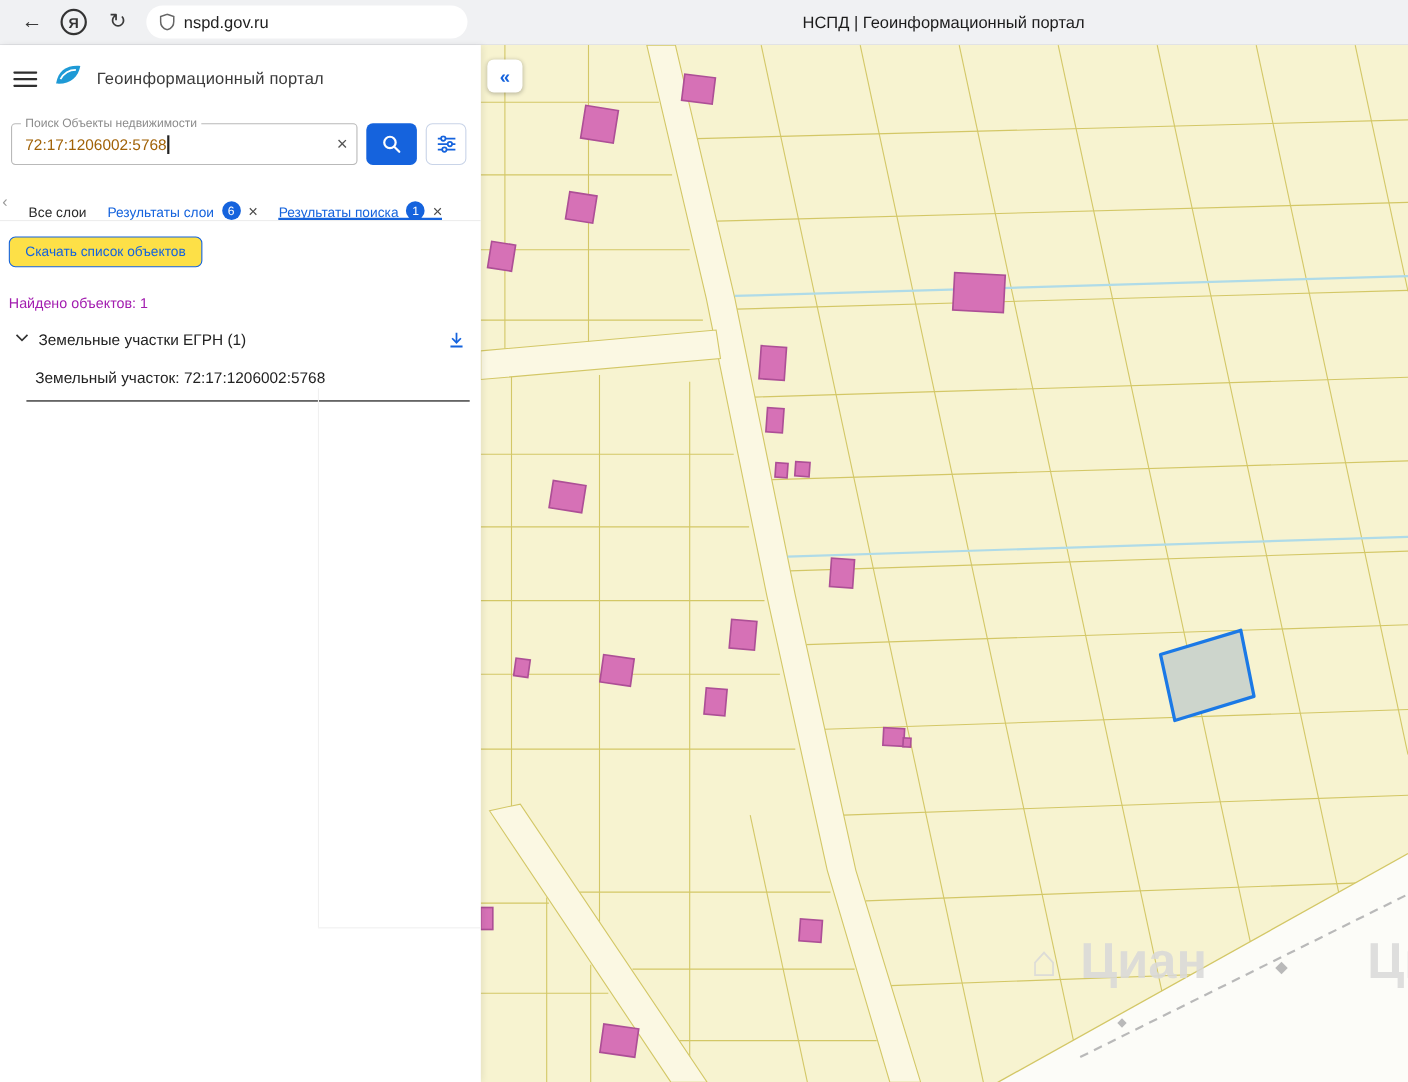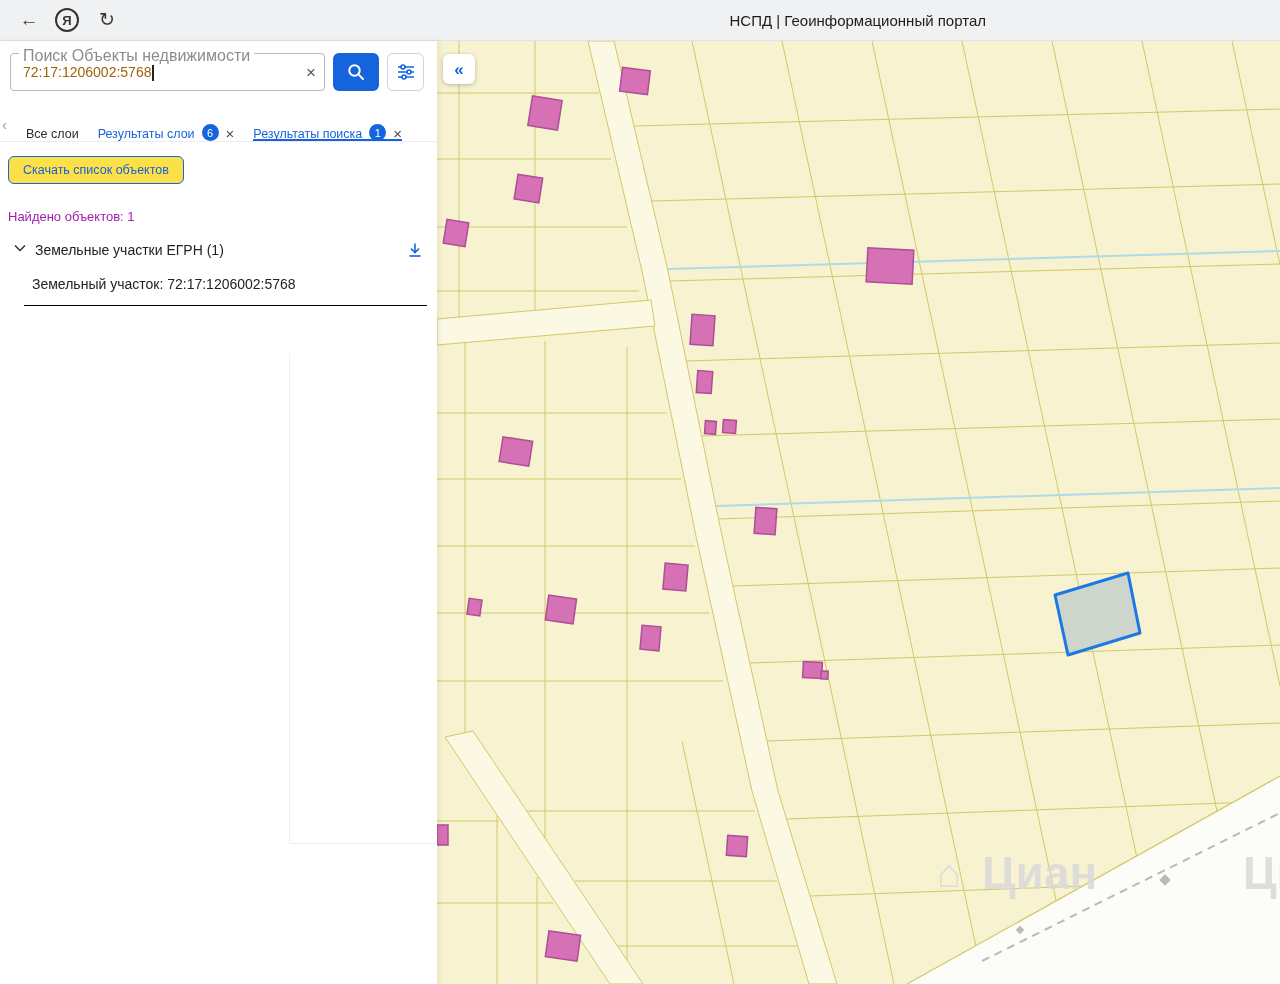--- a/index.html
+++ b/index.html
@@ -56,21 +56,21 @@
   .burger{background:none;border:none;cursor:pointer;display:flex;padding:2px;}
   .app-title{font-size:15px;color:#3a3a3a;letter-spacing:.2px;}
   
   .search-row{display:flex;align-items:center;gap:8px;margin:12px 12px 0 10px;}
   .search-field{
     position:relative;flex:0 0 315px;height:38px;border:1px solid #b9b9b9;border-radius:4px;
     display:flex;align-items:center;padding:0 30px 0 12px;cursor:text;background:#fff;
   }
   .field-label{
     position:absolute;top:-7px;left:8px;background:#fff;padding:0 4px;
-    font-size:16px;color:#8c8c8c;white-space:nowrap;
+    font-size:11px;color:#8c8c8c;white-space:nowrap;
   }
   .field-value{font-size:14px;color:#a16207;white-space:nowrap;}
   .caret{display:inline-block;width:1.5px;height:17px;background:#222;margin-left:1px;}
   .clear-btn{
     position:absolute;right:8px;top:50%;transform:translateY(-50%);
     background:none;border:none;font-size:17px;color:#555;cursor:pointer;line-height:1;
   }
   .search-btn{
     width:46px;height:38px;background:var(--accent,#1563dd);border:none;border-radius:6px;
     display:flex;align-items:center;justify-content:center;cursor:pointer;
@@ -127,27 +127,49 @@
   .mark{fill:#b9b9b9;}
   .wm{fill:#d9d9d9;opacity:.85;font-family:"Liberation Sans",sans-serif;font-weight:bold;}
 </style>
 </head>
 <body>
 
 <header class="browser-bar">
   <button class="nav-btn">←</button>
   <div class="yicon">Я</div>
   <button class="nav-btn">↻</button>
+  <div class="url-pill">
+    <span class="url-shield">
+      <svg width="14" height="16" viewBox="0 0 14 16">
+        <path d="M7 1 L13 3 V7.5 C13 11.5 10.5 14 7 15 C3.5 14 1 11.5 1 7.5 V3 Z" fill="none" stroke="#666" stroke-width="1.4"></path>
+      </svg>
+    </span>
+    <span class="url-text">nspd.gov.ru</span>
+  </div>
   <div class="browser-title">НСПД | Геоинформационный портал</div>
 </header>
 
 <div class="content">
 
   <aside class="sidebar">
 
+    <div class="sb-header">
+      <button class="burger">
+        <svg width="22" height="16" viewBox="0 0 22 16">
+          <path d="M1 2 H21 M1 8 H21 M1 14 H21" stroke="#2f2f2f" stroke-width="2" stroke-linecap="round"></path>
+        </svg>
+      </button>
+      <span>
+        <svg width="26" height="24" viewBox="0 0 26 24">
+          <path d="M2 19 C4 7 12 2 24 3 C22 14 14 20 2 19 Z" fill="#1e9ad6"></path>
+          <path d="M6 15 C9 9.5 14 6.5 20 6.5" stroke="#fff" stroke-width="1.6" fill="none"></path>
+        </svg>
+      </span>
+      <span class="app-title">Геоинформационный портал</span>
+    </div>
 
     <div class="search-row">
       <div class="search-field">
         <span class="field-label">Поиск Объекты недвижимости</span>
         <span class="field-value">72:17:1206002:5768</span>
           <span class="caret"></span>
         <button class="clear-btn">×</button>
       </div>
       <button class="search-btn">
         <svg width="18" height="18" viewBox="0 0 18 18">

